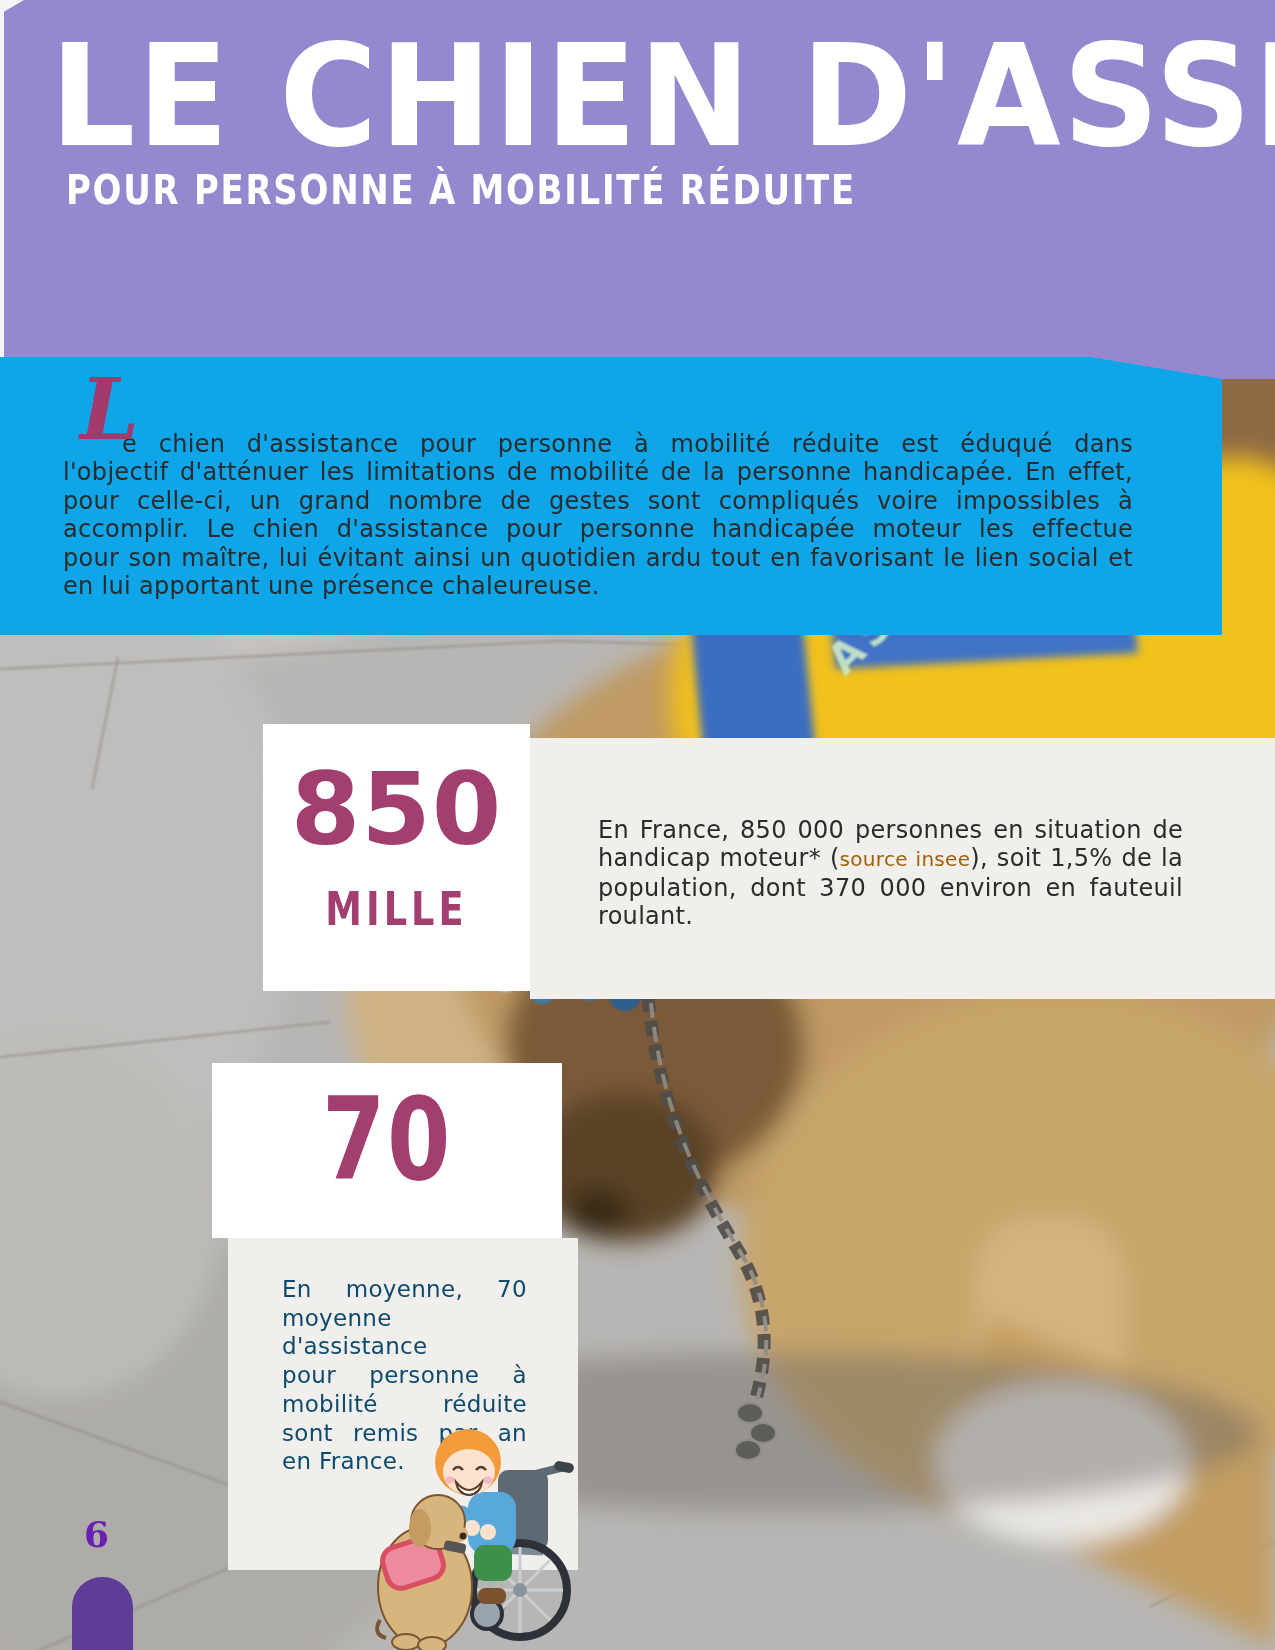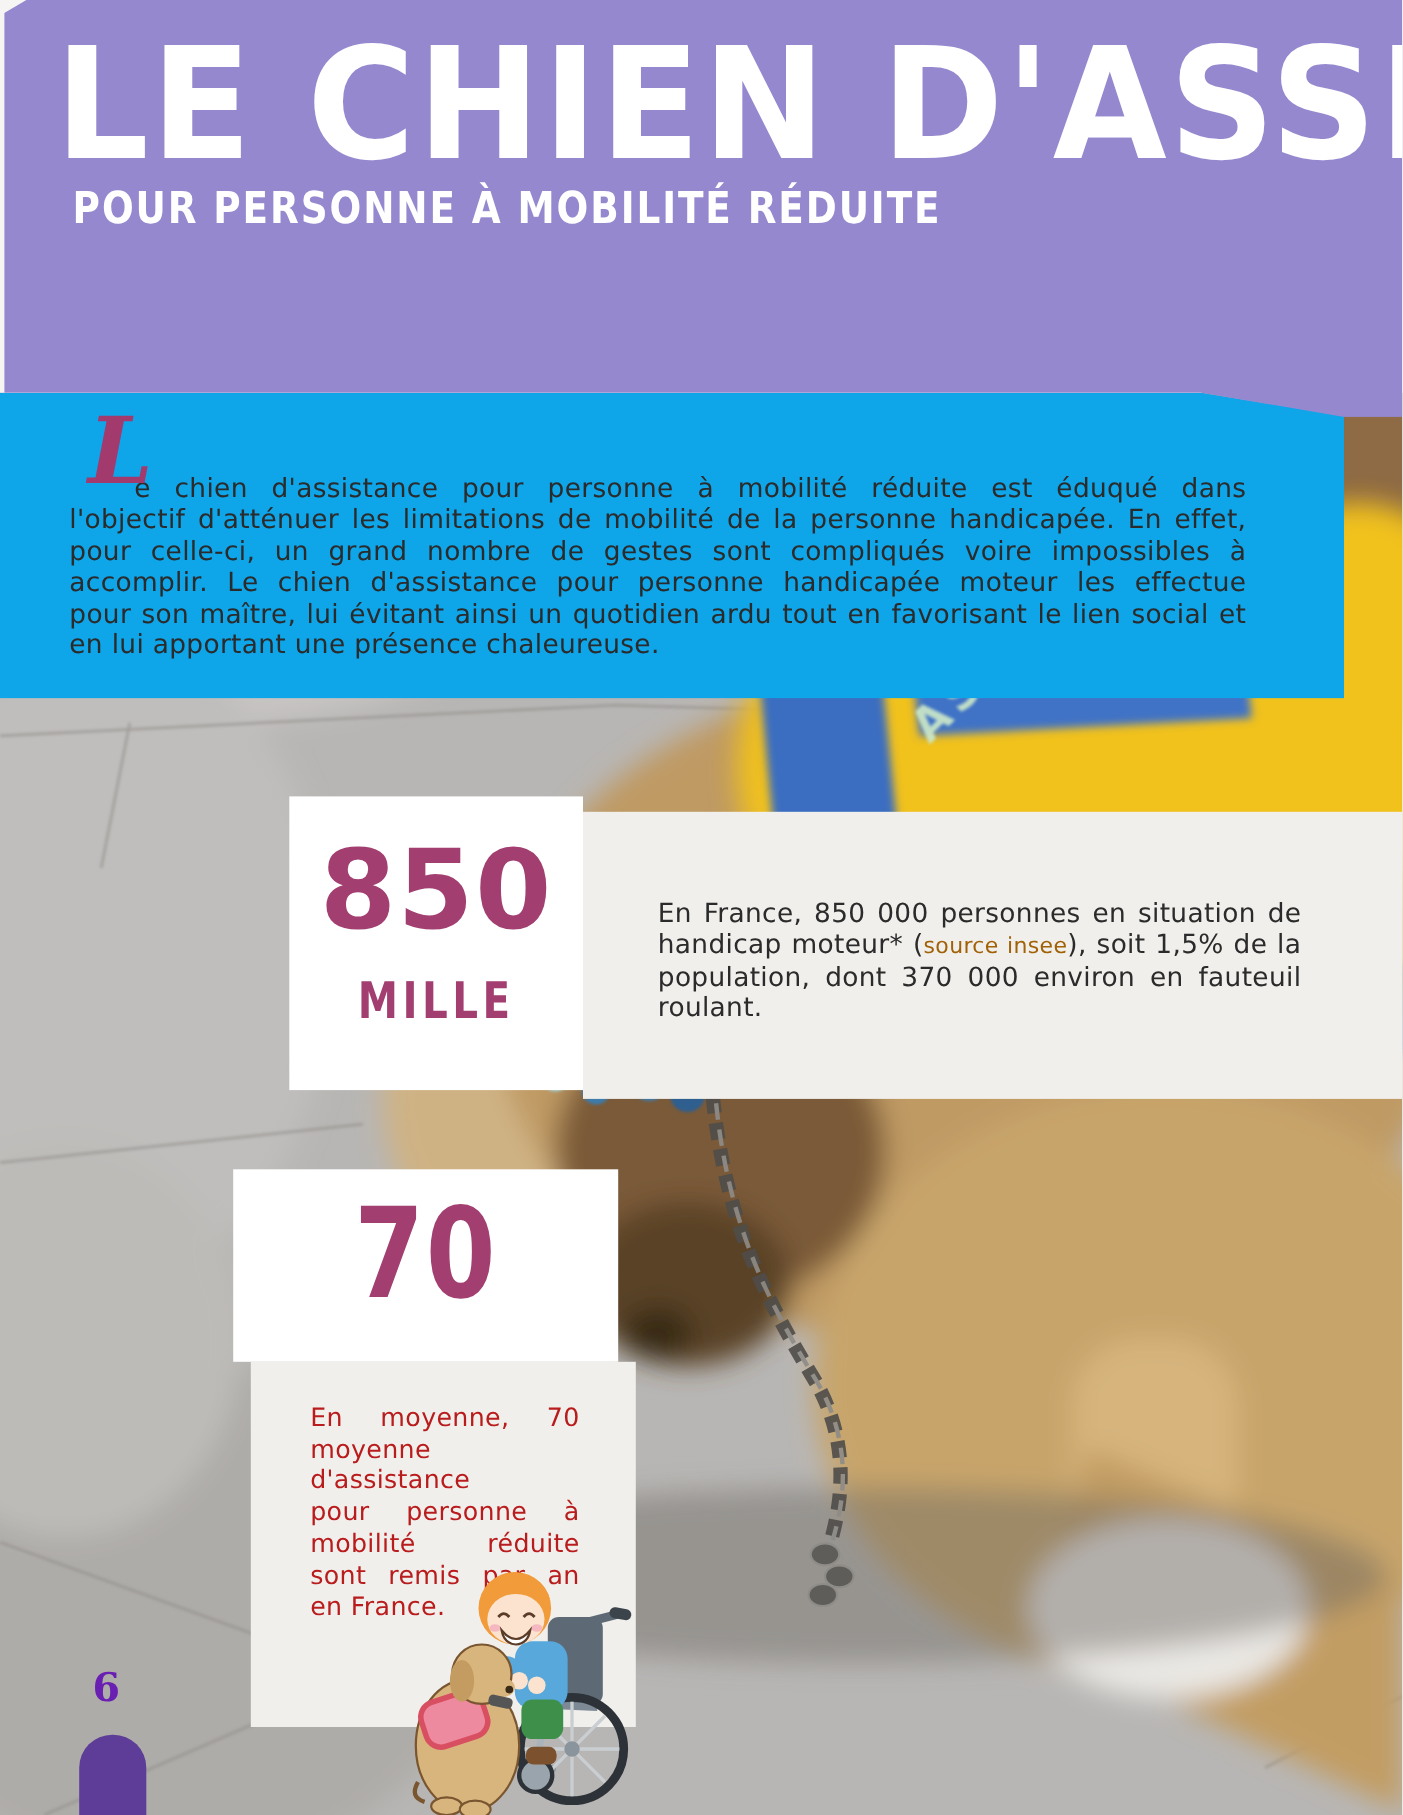--- a/index.html
+++ b/index.html
@@ -44,21 +44,21 @@
   .panel-850{position:absolute;left:530px;top:697px;width:745px;height:261px;background:#f1efec;z-index:2;
           box-sizing:border-box;padding:78px 92px 0 68px;color:#2b2b2b;
           font-size:24px;line-height:28.3px;letter-spacing:0.3px;margin-top:41px;}
   .src-small{font-size:20px;color:#a16207;}
 
   
   .card-70{position:absolute;left:212px;top:1063px;width:350px;height:175px;background:#ffffff;z-index:2;}
   .num-70{font-size:114px;line-height:1;padding-top:20px;letter-spacing:2px;
           transform:scaleX(0.8);transform-origin:center top;}
   .panel-70{position:absolute;left:228px;top:1238px;width:350px;height:332px;background:#f1efec;z-index:2;
-          box-sizing:border-box;padding:37px 51px 0 54px;color:#b91c1c;
+          box-sizing:border-box;padding:37px 51px 0 54px;color:#0c4a6e;
           font-size:23px;line-height:28.7px;letter-spacing:0.3px;}
   .illus{position:absolute;left:368px;top:1342px;width:212px;height:308px;z-index:3;}
 
   
   .page-number{position:absolute;left:84px;top:1516px;z-index:4;font-family:"DejaVu Serif",serif;
           font-weight:bold;font-size:36px;line-height:1;color:#6a1fb3;}
   .pill{position:absolute;left:72px;top:1577px;width:61px;height:85px;background:#5d3d98;
           border-radius:30px 30px 0 0;z-index:4;}
 </style>
 </head>

